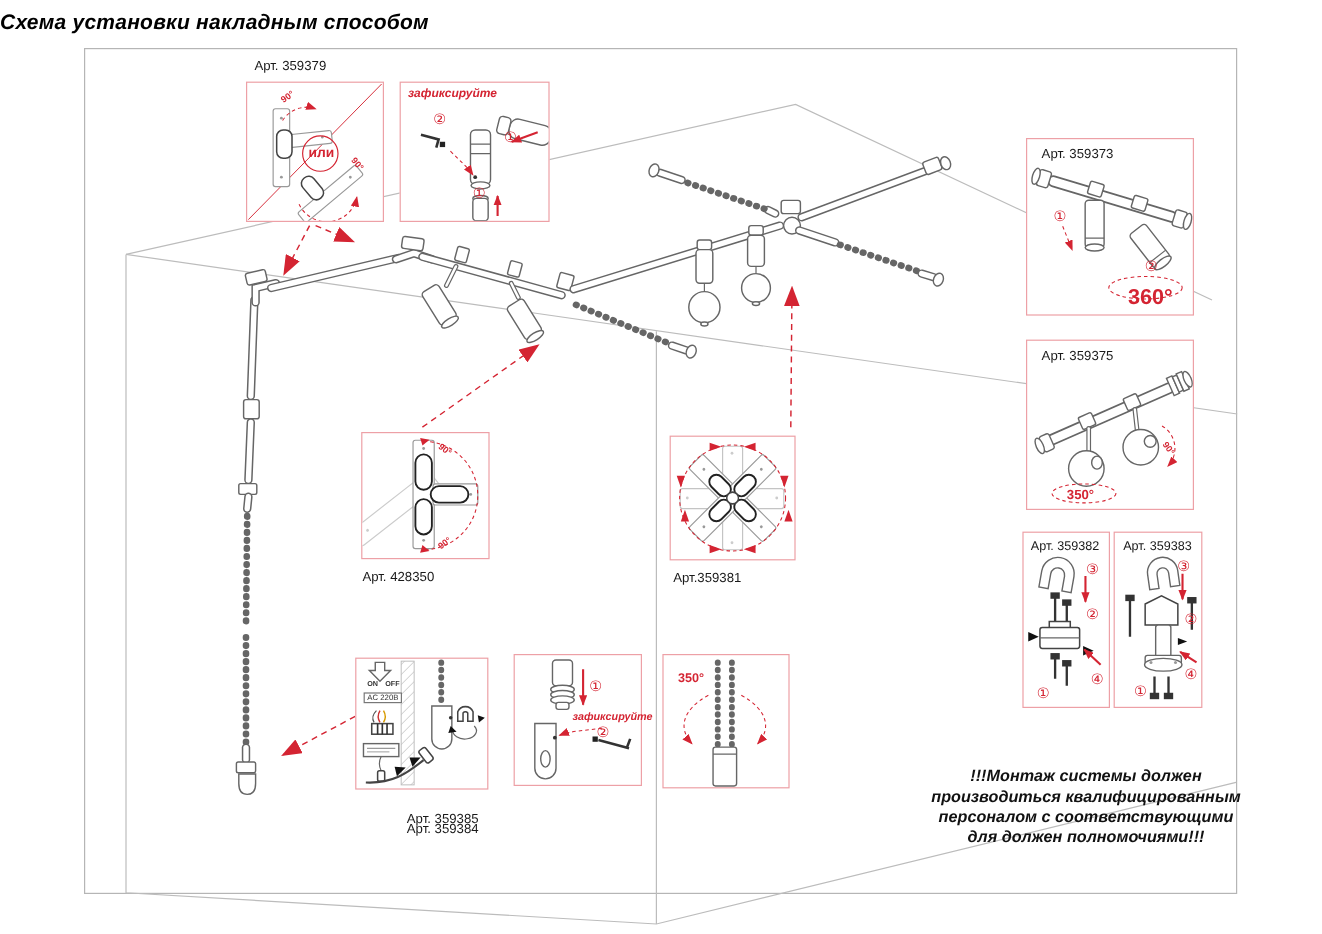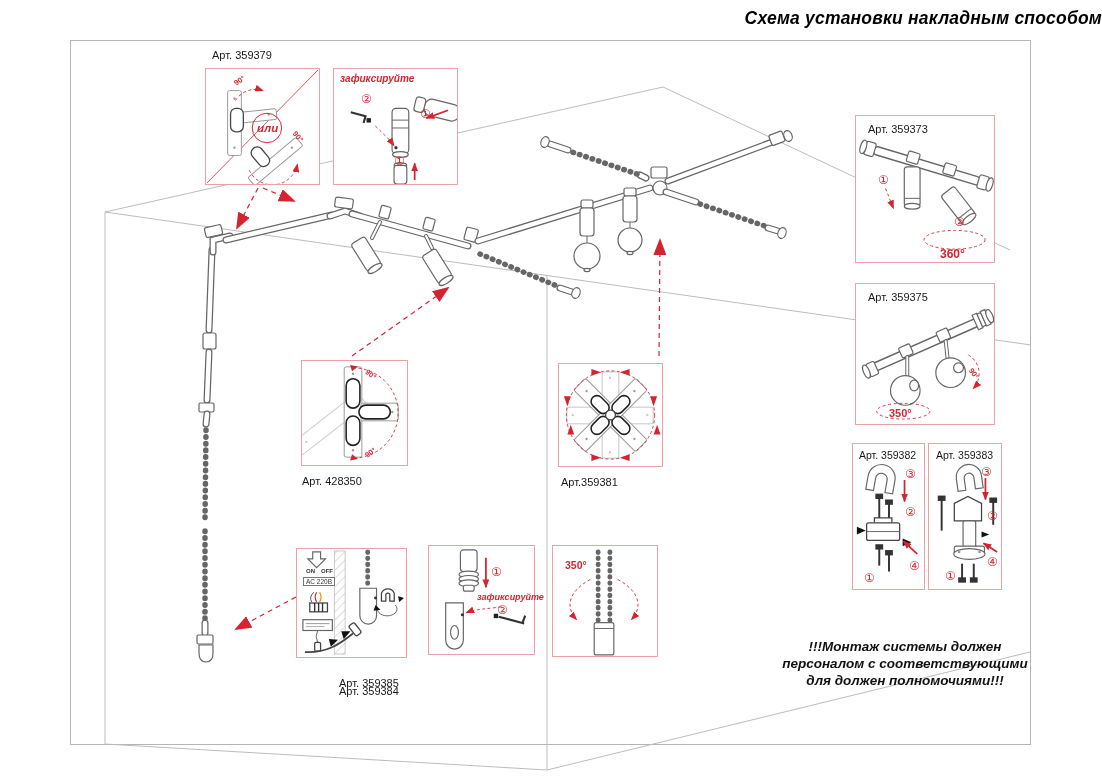--- a/index.html
+++ b/index.html
@@ -5,33 +5,33 @@
   :root{
     --red:#d42432;
     --boxb:#eda0a6;
     --ink:#1a1a1a;
     --line:#666;
     --room:#bcbcbc;
   }
   *{box-sizing:border-box;margin:0;padding:0}
   body{background:#fff;font-family:"Liberation Sans","DejaVu Sans",sans-serif}
   .page{position:relative;width:1102px;height:778px;background:#fff;overflow:hidden}
-  .title{position:absolute;left:0;top:8px;width:100%;text-align:right;
+  .title{position:absolute;left:0;top:8px;width:100%;text-align:left;
          font-size:17.5px;font-weight:bold;font-style:italic;color:#000;letter-spacing:.2px}
   .frame{position:absolute;left:70px;top:40px;width:961px;height:705px;border:1px solid #b5b5b5}
   .mainsvg{position:absolute;left:0;top:0;width:1102px;height:778px}
   .callout{position:absolute;background:#fff;border:1px solid var(--boxb)}
   .callout svg{position:absolute;left:0;top:0;width:100%;height:100%}
   .lbl{position:absolute;font-size:11px;color:var(--ink);white-space:nowrap}
   .lbl-s{position:absolute;font-size:10.5px;color:var(--ink);white-space:nowrap}
   .step{position:absolute;font-size:12px;color:var(--red);white-space:nowrap;line-height:1}
   .redlbl{position:absolute;font-size:10px;font-style:italic;font-weight:bold;color:var(--red);white-space:nowrap}
   .rot{position:absolute;font-weight:bold;color:var(--red);white-space:nowrap;line-height:1}
   .tiny-angle{position:absolute;font-size:7.5px;font-weight:bold;color:var(--red);white-space:nowrap;line-height:1}
-  .orlbl{position:absolute;font-size:11.5px;font-weight:bold;font-style:italic;color:var(--red)}
+  .orlbl{position:absolute;font-size:11.5px;font-weight:bold;color:var(--red)}
   .warning{position:absolute;left:735px;top:638px;width:340px;text-align:center;
            font-size:13.5px;line-height:17px;font-weight:bold;font-style:italic;color:#111}
   .onoff{position:absolute;font-size:6px;font-weight:bold;color:#333;white-space:nowrap}
   .acbox{position:absolute;font-size:6.5px;color:#333;border:1px solid #777;padding:0 2px;white-space:nowrap;background:#fff}
 
   
   .room{stroke:var(--room);stroke-width:1;fill:none}
   .t-out{stroke:var(--line);stroke-width:7;fill:none;stroke-linecap:round}
   .t-in{stroke:#fff;stroke-width:4.5;fill:none;stroke-linecap:round}
   .t2o{stroke:var(--line);stroke-width:10;fill:none;stroke-linecap:round}
@@ -279,21 +279,21 @@
         <rect class="part" x="-8.5" y="-17" width="17" height="36" rx="3"></rect>
         <path class="thin" d="M-8.5,12 h17"></path>
         <ellipse class="part" cx="0" cy="19" rx="8.5" ry="3.2"></ellipse>
       </g>
       <path class="rdash-s" d="M30,72 L38,92" marker-end="url(#ahs)"></path>
       <ellipse class="rdash-s" cx="100" cy="124" rx="31" ry="9.5"></ellipse>
     </svg>
     <span class="lbl" style="left:12px;top:7px">Арт. 359373</span>
     <span class="step" style="left:22px;top:58px">①</span>
     <span class="step" style="left:98px;top:100px">②</span>
-    <span class="rot" style="left:84px;top:132px;font-size:12px">360°</span>
+    <span class="rot" style="left:84px;top:122px;font-size:18px">360°</span>
   </div>
 
   <div class="callout" style="left:855px;top:283px;width:140px;height:142px">
     <svg viewBox="0 0 140 142">
       <path class="t2o" d="M20,84 L120,40"></path>
         <path class="t2i" d="M20,84 L120,40"></path>
       <g transform="translate(17,86) rotate(-24)">
           <rect class="part" x="-5" y="-7" width="9" height="14" rx="2"></rect>
           <ellipse class="part" cx="-7" cy="0" rx="3" ry="7"></ellipse>
         </g>
@@ -532,17 +532,18 @@
       <rect class="part" x="42" y="78" width="20" height="33" rx="2"></rect>
       <path class="thin" d="M42,84 h20"></path>
       <path class="rdash-s" d="M38,34 C16,46 12,62 24,75" marker-end="url(#ahs)"></path>
       <path class="rdash-s" d="M66,34 C88,46 92,62 80,75" marker-end="url(#ahs)"></path>
     </svg>
     <span class="rot" style="left:12px;top:14px;font-size:10.5px">350°</span>
   </div>
 
   <div class="warning">
     <div>!!!Монтаж системы должен</div>
+    <div>производиться квалифицированным</div>
     <div>персоналом с соответствующими</div>
     <div>для должен полномочиями!!!</div>
   </div>
 
 </div>
 
 </body></html>

